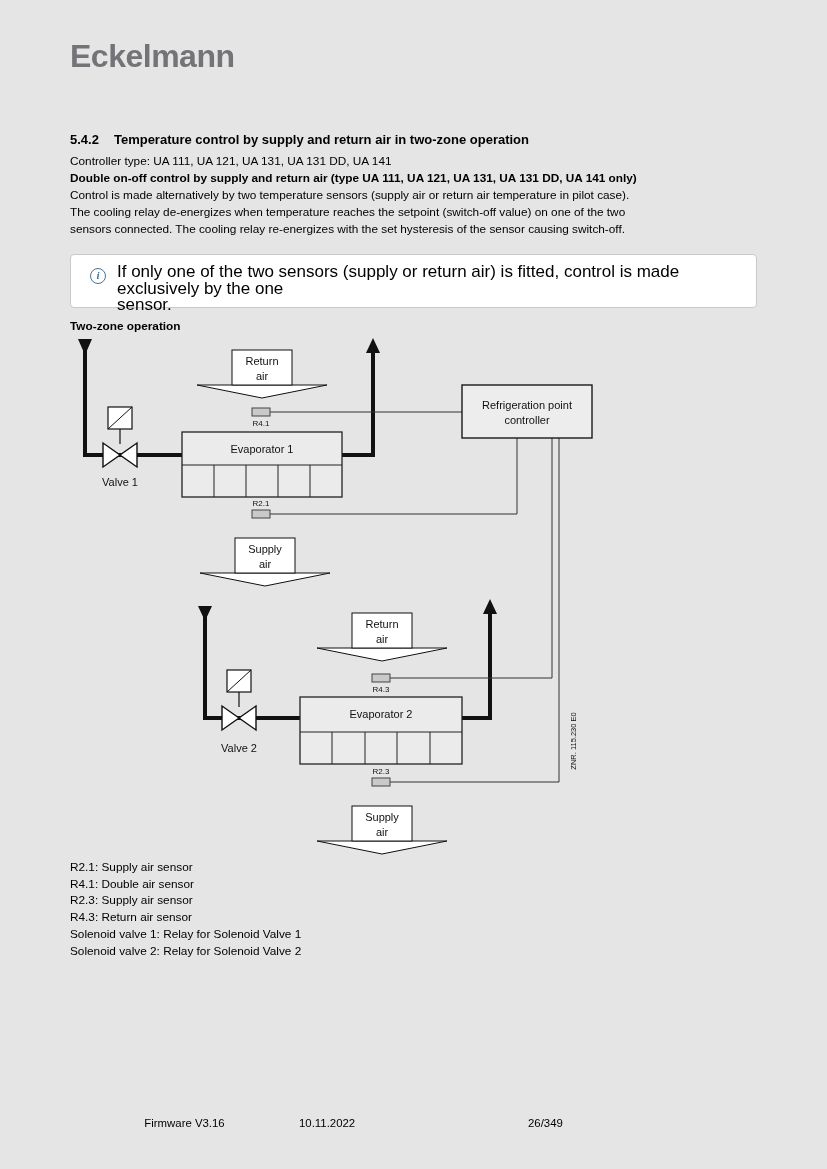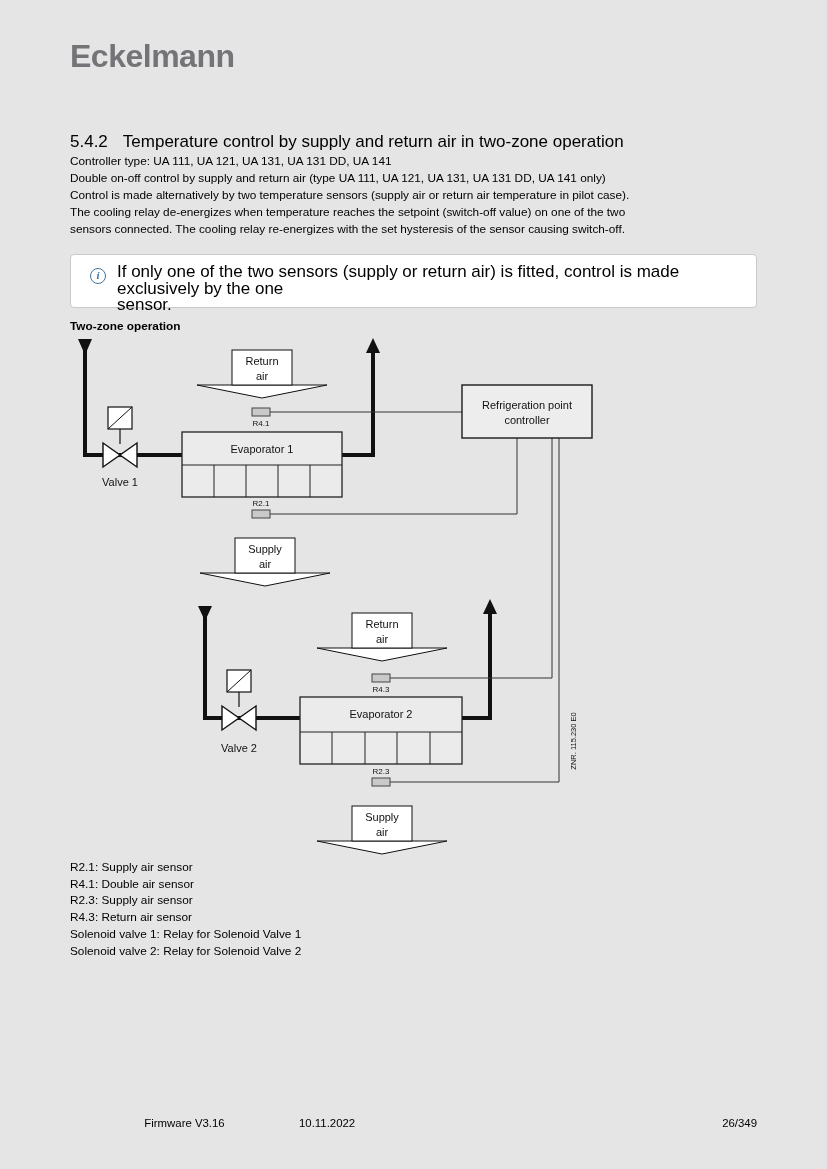--- a/index.html
+++ b/index.html
@@ -2,41 +2,41 @@
 <html><head>
 <meta charset="utf-8">
 <style>
   *{box-sizing:border-box;margin:0;padding:0}
   html,body{background:#fff}
   body{width:827px;height:1169px;font-family:"Liberation Sans",sans-serif;color:#000}
   .page{position:relative;width:827px;height:1169px;background:#e5e5e5;overflow:hidden}
 
   .logo{position:absolute;left:70px;top:38px;font-size:32px;font-weight:bold;color:#747478;letter-spacing:-0.5px}
 
-  .heading{position:absolute;left:70px;top:132px;font-size:17px;font-weight:normal;display:flex;gap:15px}
+  .heading{position:absolute;left:70px;top:132px;font-size:13px;font-weight:bold;display:flex;gap:15px}
 
   .intro{position:absolute;left:70px;top:153px;width:700px;font-size:11.8px;line-height:17px}
-  .intro .bold{font-weight:normal}
+  .intro .bold{font-weight:bold}
 
   .note{position:absolute;left:70px;top:254px;width:687px;height:54px;border:1px solid #c9c9c9;border-radius:4px;background:#fff;display:flex;align-items:flex-start}
   .note-icon{flex:0 0 auto;margin:13px 11px 0 19px;width:16px;height:16px;border:1.5px solid #44749e;border-radius:50%;color:#44749e;font-family:"Liberation Serif",serif;font-style:italic;font-weight:bold;font-size:11px;line-height:13px;text-align:center}
   .note-text{margin-top:9px;font-size:17px;line-height:16.5px}
 
   .diagram-title{position:absolute;left:70px;top:319px;font-size:11.8px;font-weight:bold}
   .diagram{position:absolute;left:65px;top:336px}
   .diagram text{font-family:"Liberation Sans",sans-serif;fill:#111;font-size:11px}
   .diagram text.small{font-size:8px}
   .diagram text.tiny{font-size:7.5px}
 
   .legend{position:absolute;left:70px;top:859px;font-size:11.8px;line-height:16.7px}
 
   .footer{position:absolute;left:70px;top:1117px;width:687px;display:flex;font-size:11.4px}
   .footer .f-left{flex:1;text-align:center}
   .footer .f-center{flex:1;}
-  .footer .f-right{flex:1;text-align:right}
+  .footer .f-right{flex:1;text-align:left}
 </style>
 </head>
 <body>
 
 <div class="page">
 
   <div class="logo">Eckelmann</div>
 
   <div class="heading">
     <span>5.4.2</span>

